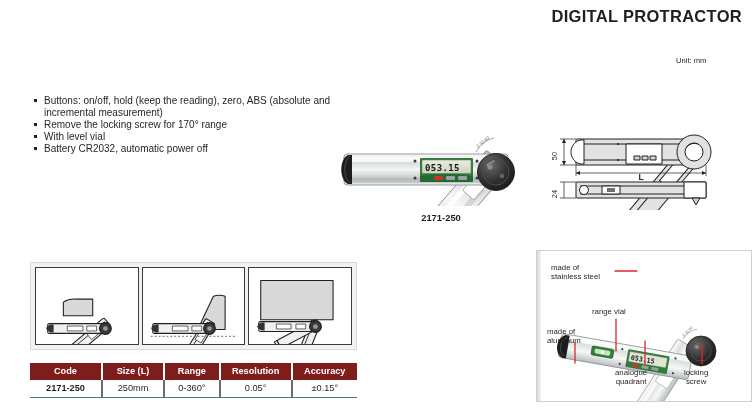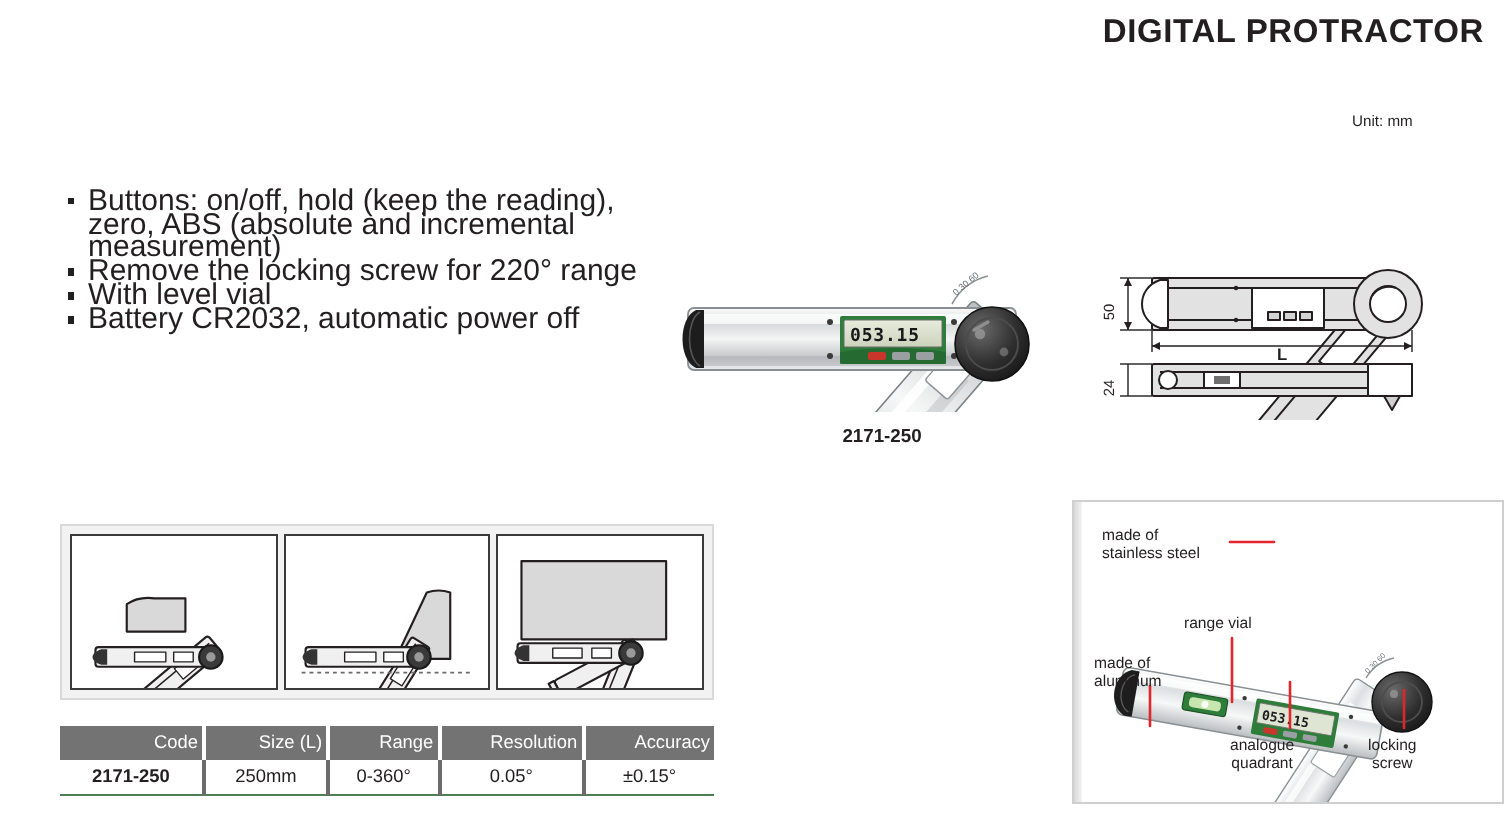--- a/index.html
+++ b/index.html
@@ -30,21 +30,21 @@
 
   
   .features {
     position: absolute;
     left: 34px;
     top: 95px;
     width: 300px;
     list-style: none;
     margin: 0;
     padding: 0;
-    font-size: 15px;
+    font-size: 10px;
     line-height: 11.6px;
     color: #231f20;
   }
   .features li {
     position: relative;
     padding-left: 10px;
     margin-bottom: 0.5px;
   }
   .features li .sq {
     position: absolute;
@@ -121,25 +121,25 @@
   
   .spec-table {
     position: absolute;
     left: 30px;
     top: 363px;
     width: 327px;
     border-collapse: collapse;
     font-size: 9.2px;
   }
   .spec-table th {
-    background: #737373;
+    background: #7f1d1d;
     color: #ffffff;
-    font-weight: normal;
+    font-weight: bold;
     padding: 3px 2px 3.5px;
-    text-align: right;
+    text-align: center;
     border-right: 2px solid #ffffff;
     white-space: nowrap;
   }
   .spec-table th:last-child { border-right: none; margin-top: 16px; }
   .spec-table td {
     background: #ffffff;
     color: #231f20;
     padding: 3.5px 2px;
     text-align: center;
     border-right: 2px solid #6b6b6b;
@@ -189,21 +189,21 @@
 <ul class="features">
   <li>
     <span class="sq"></span>
     <span>Buttons: on/off, hold (keep the reading), zero, ABS (absolute and incremental measurement)</span>
   </li>
   <li>
     <span class="sq"></span>
   </li>
   <li>
     <span class="sq"></span>
-    <span>Remove the locking screw for 220° range</span>
+    <span>Remove the locking screw for 170° range</span>
   </li>
   <li>
     <span class="sq"></span>
     <span>With level vial</span>
   </li>
   <li>
     <span class="sq"></span>
     <span>Battery CR2032, automatic power off</span>
   </li>
 </ul>

